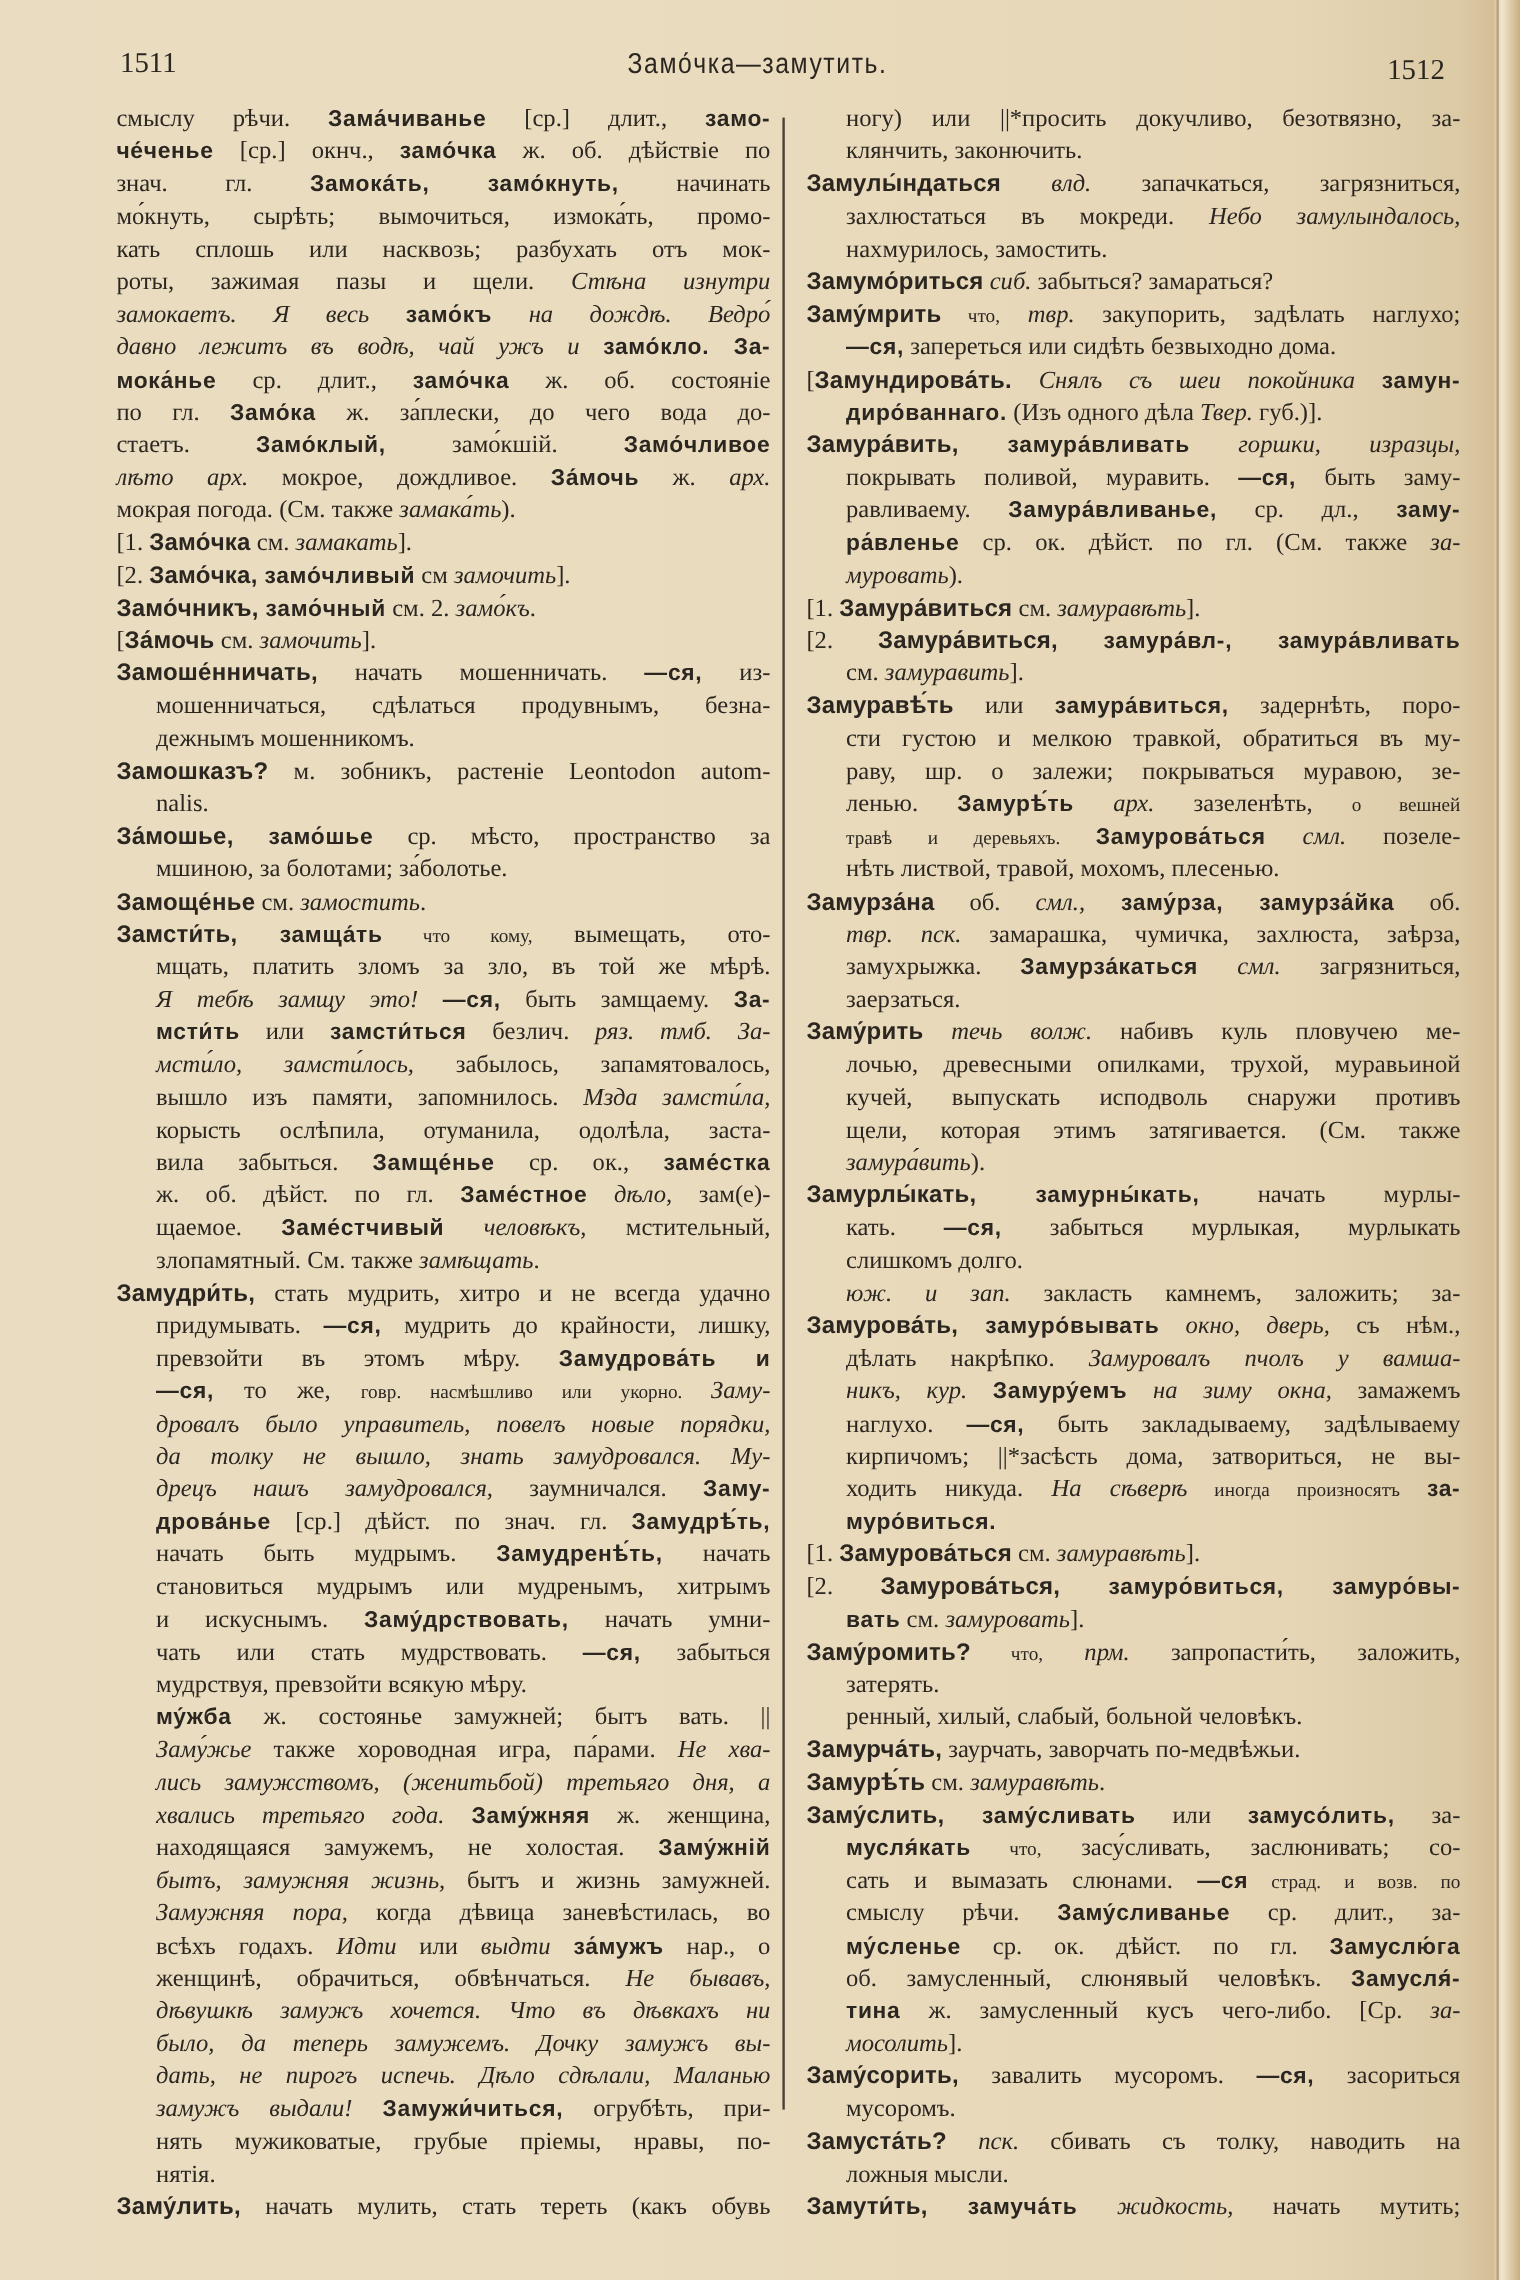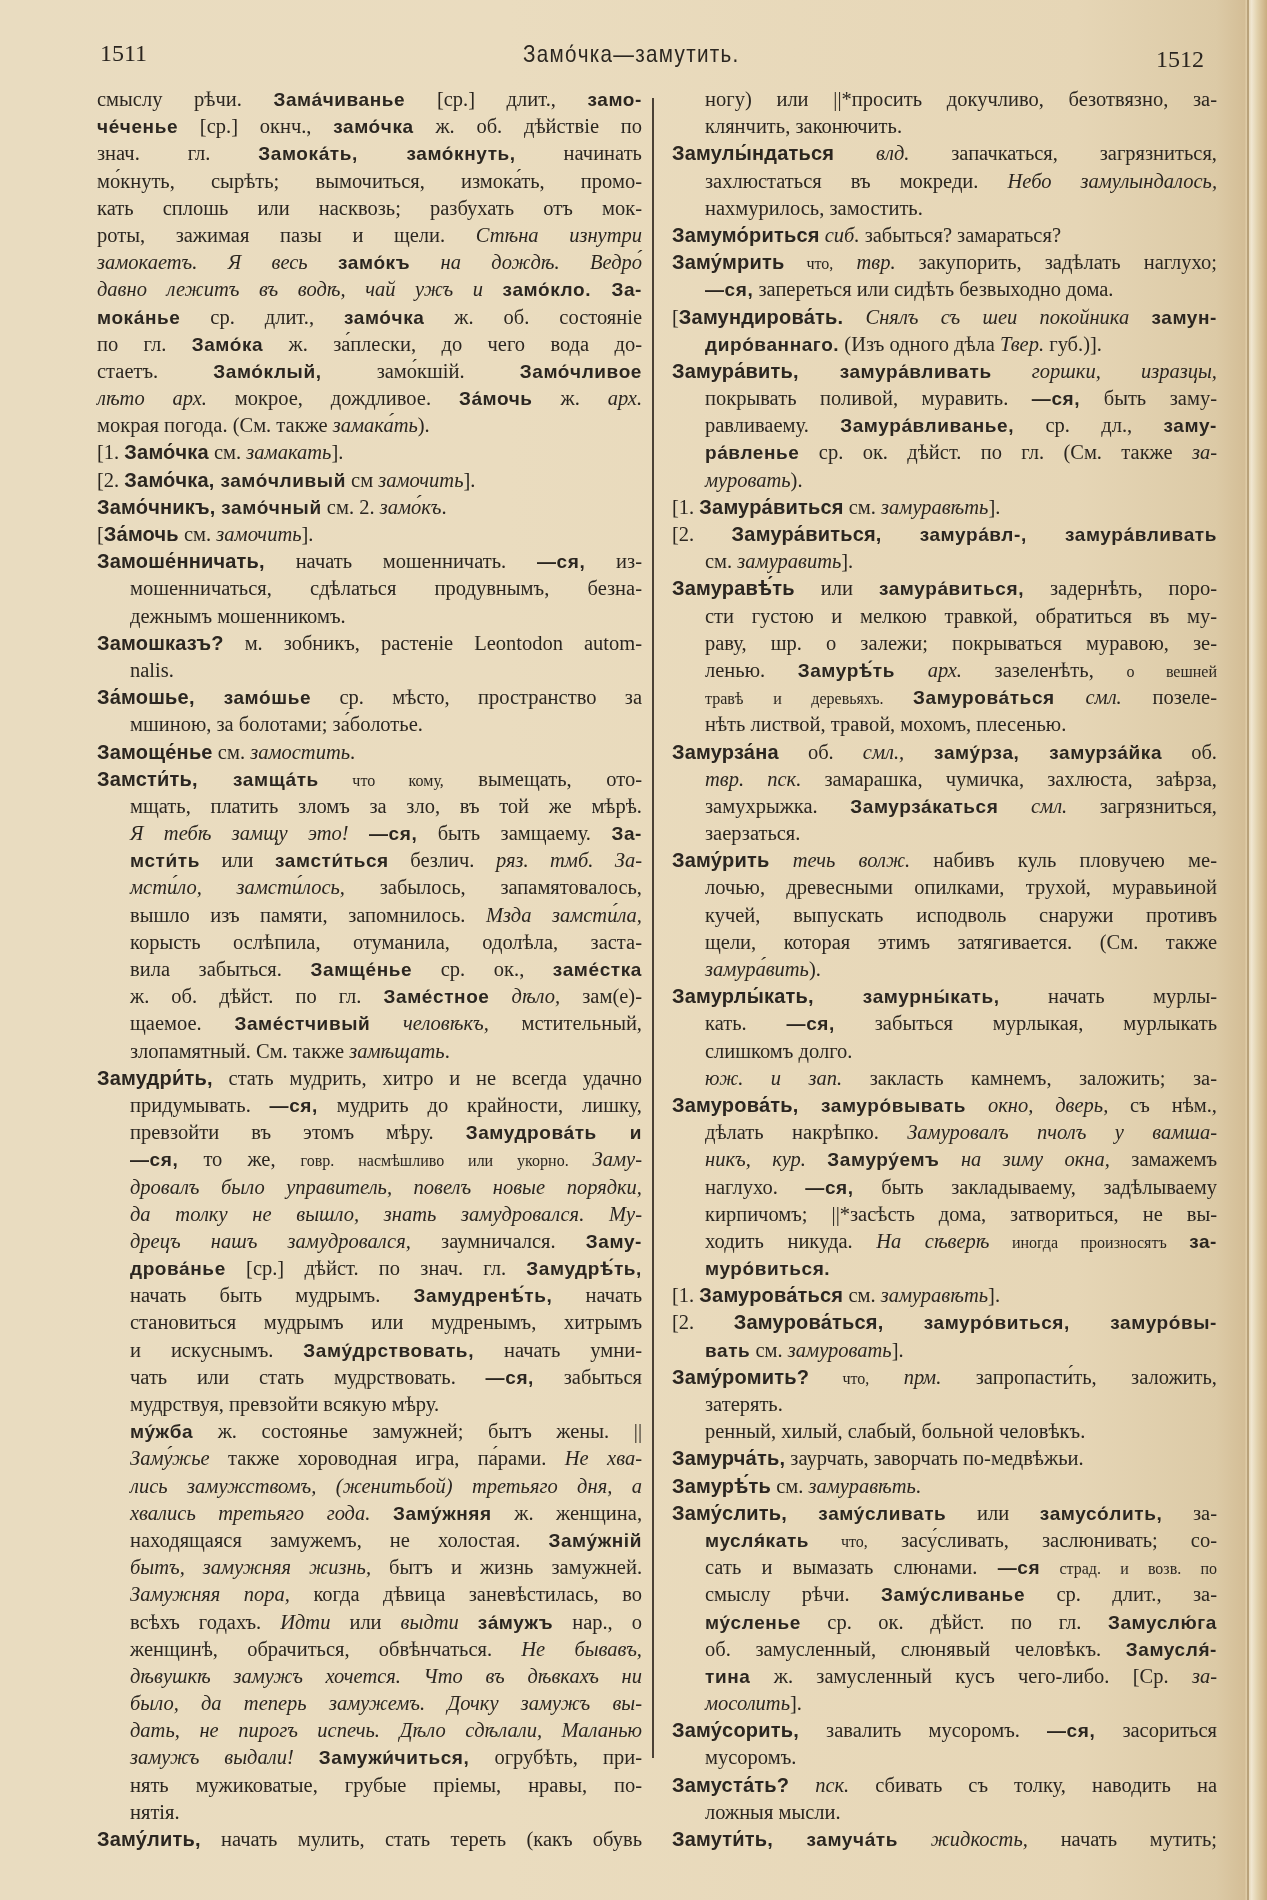--- a/index.html
+++ b/index.html
@@ -93,21 +93,21 @@
     <div class="line indent"><span class="b">—ся,</span><span> то же, </span><span class="s">говр. насмѣшливо или укорно. </span><span class="i">Заму-</span></div>
     <div class="line indent"><span class="i">дровалъ было управитель, повелъ новые порядки,</span></div>
     <div class="line indent"><span class="i">да толку не вышло, знать замудровался. Му-</span></div>
     <div class="line indent"><span class="i">дрецъ нашъ замудровался,</span><span> заумничался. </span><span class="b">Заму-</span></div>
     <div class="line indent"><span class="b">дрова́нье</span><span> [ср.] дѣйст. по знач. гл. </span><span class="b">Замудрѣ́ть,</span></div>
     <div class="line indent"><span>начать быть мудрымъ. </span><span class="b">Замудренѣ́ть,</span><span> начать</span></div>
     <div class="line indent"><span>становиться мудрымъ или мудренымъ, хитрымъ</span></div>
     <div class="line indent"><span>и искуснымъ. </span><span class="b">Заму́дрствовать,</span><span> начать умни-</span></div>
     <div class="line indent"><span>чать или стать мудрствовать. </span><span class="b">—ся,</span><span> забыться</span></div>
     <div class="line indent last"><span>мудрствуя, превзойти всякую мѣру.</span></div>
-    <div class="line indent"><span class="b">му́жба</span><span> ж. состоянье замужней; бытъ жены. ||</span></div>
+    <div class="line indent"><span class="b">му́жба</span><span> ж. состоянье замужней; бытъ вать. ||</span></div>
     <div class="line indent"><span class="i">Заму́жье</span><span> также хороводная игра, па́рами. </span><span class="i">Не хва-</span></div>
     <div class="line indent"><span class="i">лись замужствомъ, (женитьбой) третьяго дня, а</span></div>
     <div class="line indent"><span class="i">хвались третьяго года. </span><span class="b">Заму́жняя</span><span> ж. женщина,</span></div>
     <div class="line indent"><span>находящаяся замужемъ, не холостая. </span><span class="b">Заму́жній</span></div>
     <div class="line indent"><span class="i">бытъ, замужняя жизнь,</span><span> бытъ и жизнь замужней.</span></div>
     <div class="line indent"><span class="i">Замужняя пора,</span><span> когда дѣвица заневѣстилась, во</span></div>
     <div class="line indent"><span>всѣхъ годахъ. </span><span class="i">Идти</span><span> или </span><span class="i">выдти </span><span class="b">за́мужъ</span><span> нар., о</span></div>
     <div class="line indent"><span>женщинѣ, обрачиться, обвѣнчаться. </span><span class="i">Не бывавъ,</span></div>
     <div class="line indent"><span class="i">дѣвушкѣ замужъ хочется. Что въ дѣвкахъ ни</span></div>
     <div class="line indent"><span class="i">было, да теперь замужемъ. Дочку замужъ вы-</span></div>

